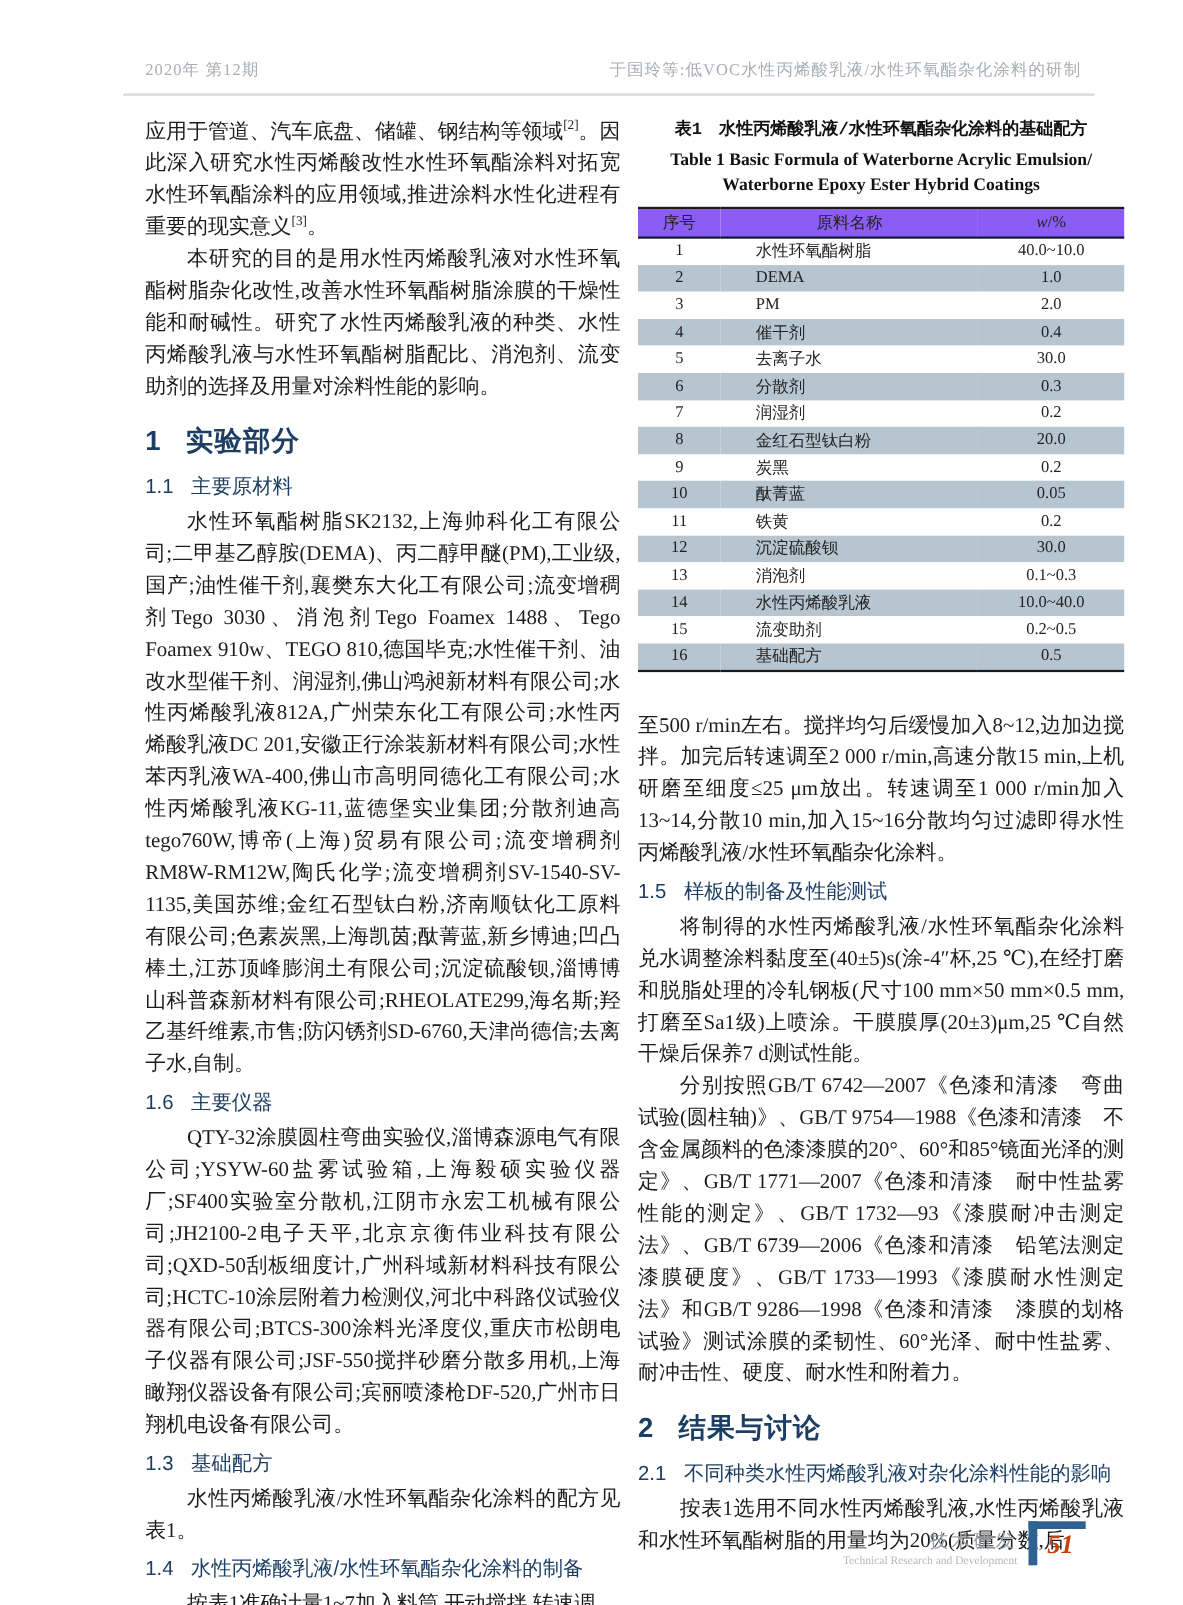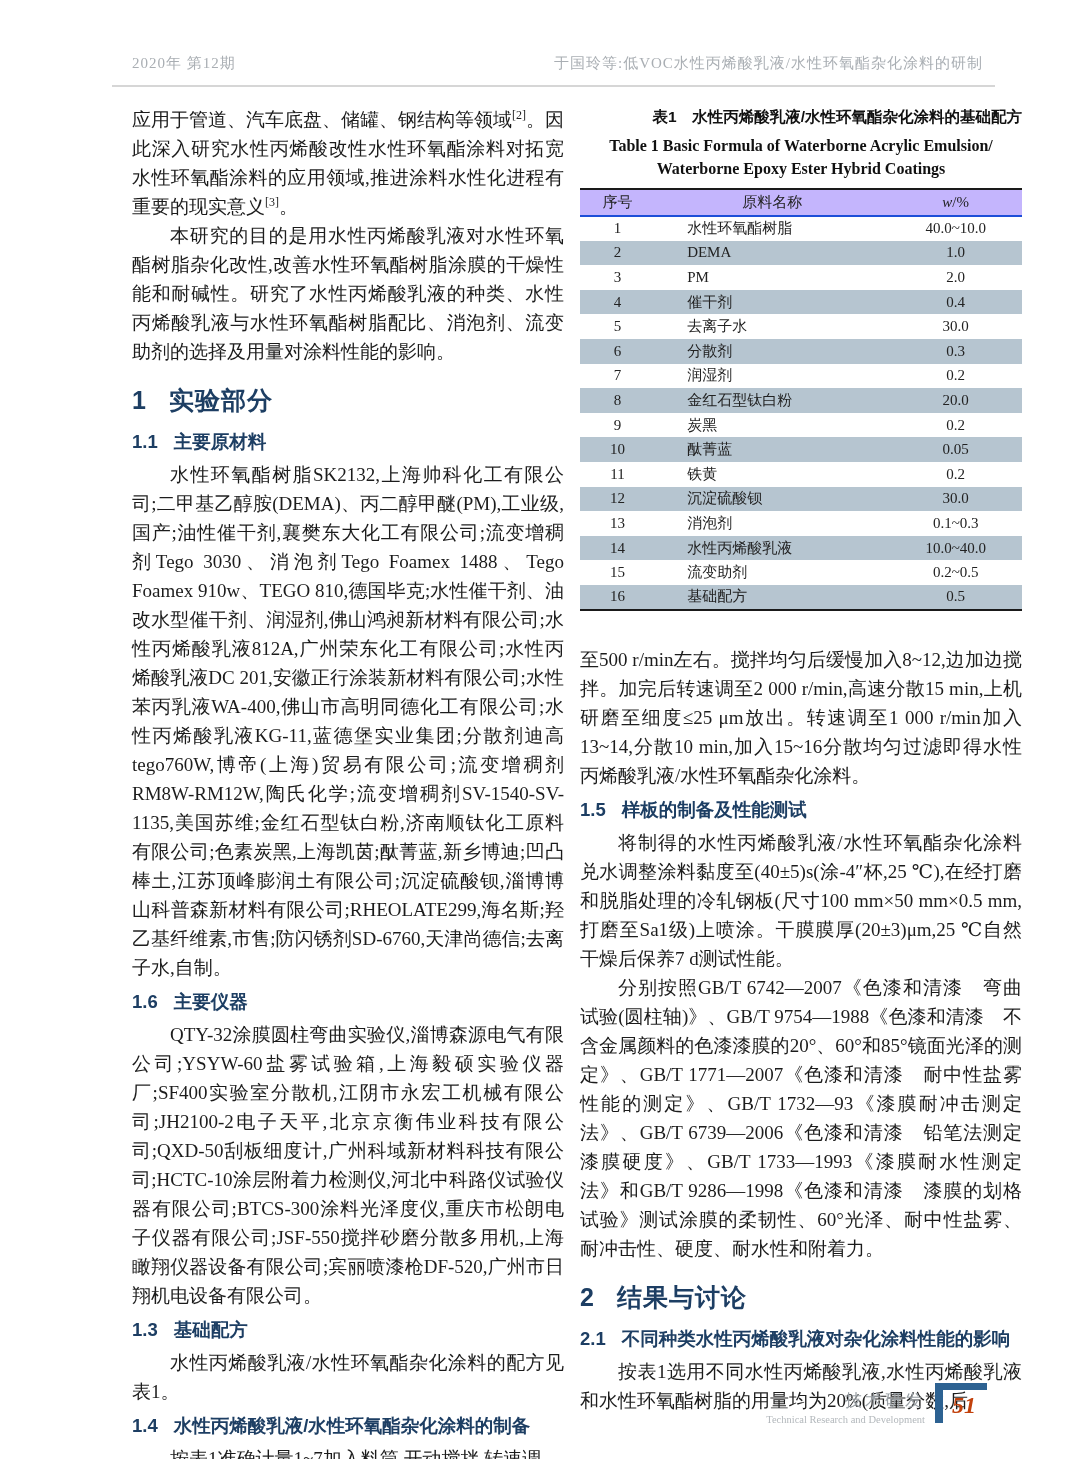--- a/index.html
+++ b/index.html
@@ -35,41 +35,41 @@
   p.indent { text-indent: 2em; }
   sup { font-size: 12px; line-height: 0; }
   h1.sec {
     font-family: "Liberation Sans", "DejaVu Sans", sans-serif;
     font-size: 25px; font-weight: bold; color: #1d3e63;
     margin: 18px 0 12px 0; letter-spacing: 1px;
   }
   h1.sec .sec-no { margin-right: 22px; }
   h2.sub {
     font-family: "Liberation Sans", "DejaVu Sans", sans-serif;
-    font-size: 18.5px; font-weight: bold; color: #1d3e63;
+    font-size: 18.5px; font-weight: normal; color: #1d3e63;
     margin: 7px 0 6px 0;
   }
   h2.sub .sub-no { margin-right: 16px; }
   
   .tbl-cap-zh {
-    text-align: right;
-    font-family: Liberation Sans, sans-serif;
+    text-align: center;
+    font-family: Liberation Mono, monospace;
     font-weight: bold; font-size: 15.5px; color: #111;
     margin: 2px 0 6px 0;
   }
   .tbl-cap-en {
     text-align: center; font-weight: bold; font-size: 16px;
     line-height: 23px; margin-bottom: 8px; color: #111;
   }
   table.formula {
     width: 100%; border-collapse: collapse;
     border-top: 2px solid #1a1a1a; border-bottom: 2px solid #1a1a1a;
     font-size: 15px; color: #222;
   }
-  table.formula thead tr { background: #c4b5fd; border-bottom: 2px solid #1d4ed8; }
+  table.formula thead tr { background: #8b5cf6; border-bottom: 2px solid #0f172a; }
   table.formula th { font-weight: normal; height: 27px; }
   table.formula td { height: 24.6px; }
   table.formula tbody tr:nth-child(even) { background: #b6c5d0; }
   col.c-no { width: 17%; } col.c-name { width: 53%; } col.c-w { width: 30%; }
   .cell-no { text-align: center; }
   .cell-name { text-align: left; padding-left: 32px; }
   .cell-w { text-align: center; }
   th.h-name { text-align: center; padding-left: 0; }
   .after-table { margin-top: 34px; }
   

